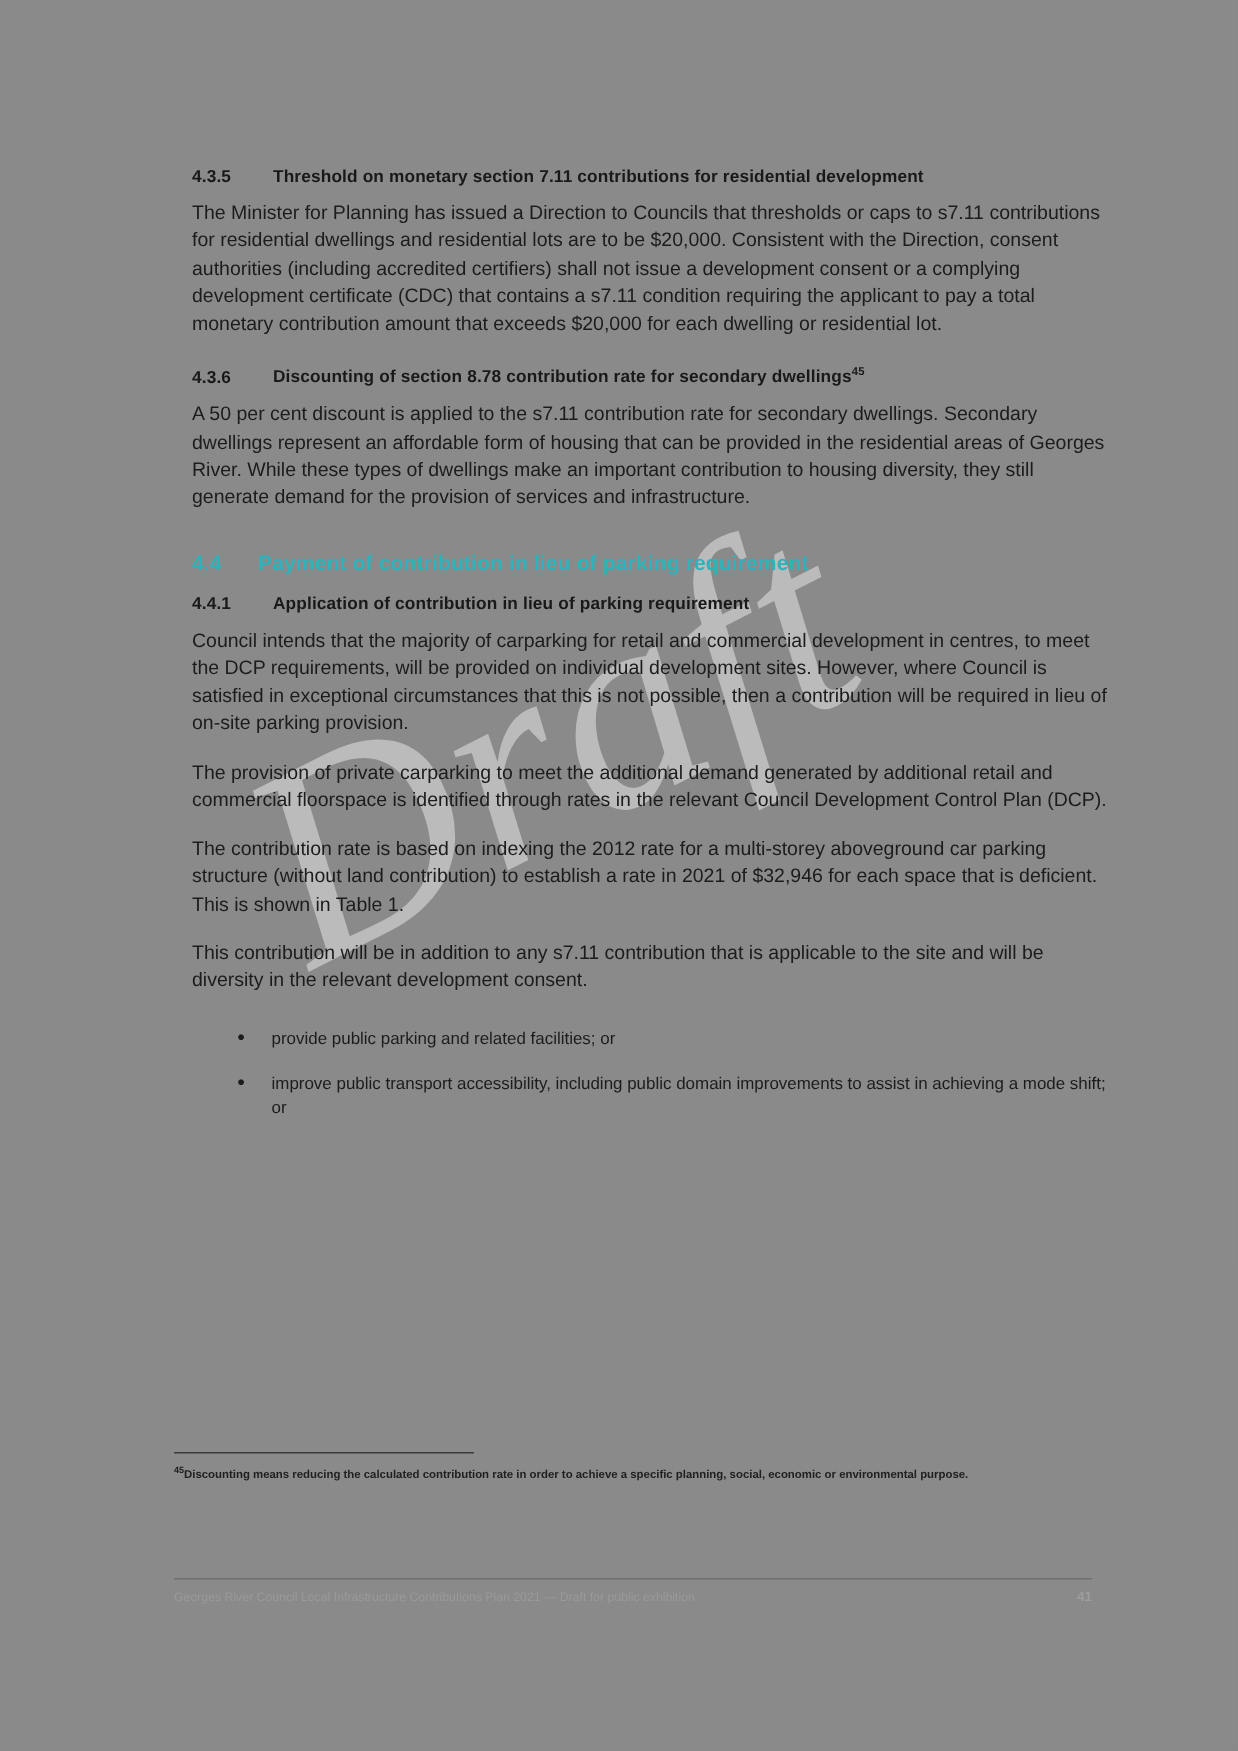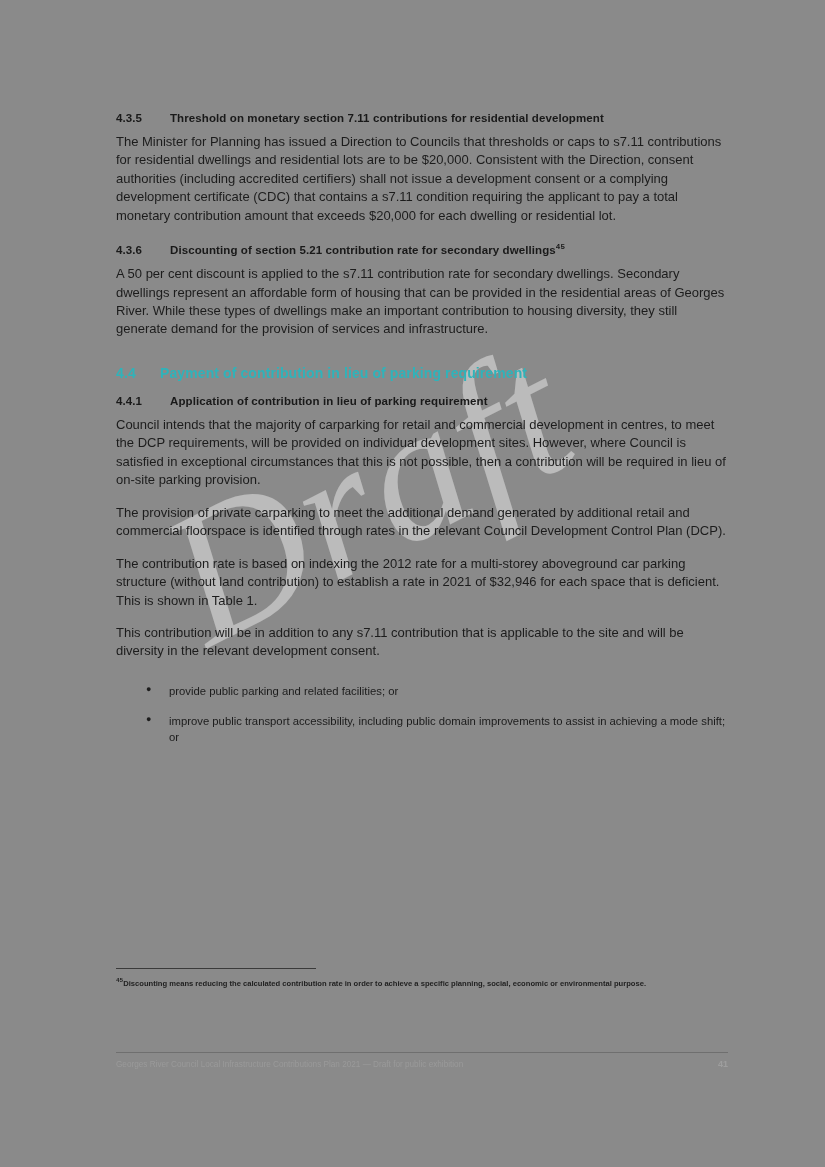--- a/index.html
+++ b/index.html
@@ -25,21 +25,21 @@
   .sheet {
     position: absolute;
     left: 0px;
     top: 0px;
     width: 825px;
     height: 1167px;
     background: #8a8a8a;
   }
   .content {
     position: absolute;
-    left: 116px;
+    left: 128px;
     top: 112px;
     width: 612px;
     color: #1b1b1b;
   }
   .watermark {
     position: absolute;
     left: 180px;
     top: 390px;
     width: 440px;
     height: 300px;
@@ -78,21 +78,20 @@
   p.body {
     font-size: 13px;
     line-height: 1.42;
     margin: 0 0 14px 0;
     text-align: left;
     color: #1c1c1c;
   }
   .sup {
     font-size: 7.5px;
     vertical-align: super;
-    font-family: Liberation Mono, monospace;
   }
   ul.bullets {
     margin: 4px 0 0 0;
     padding: 0 0 0 0;
     list-style: none;
   }
   ul.bullets li {
     font-size: 11.3px;
     line-height: 1.42;
     margin: 0 0 14px 0;
@@ -168,21 +167,21 @@
 
       <h3 class="heading-num">
         <span class="num">4.3.5</span><span>Threshold on monetary section 7.11 contributions for residential development</span>
       </h3>
 
       <p class="body">The Minister for Planning has issued a Direction to Councils that thresholds or caps to s7.11 contributions for residential dwellings and residential lots are to be $20,000. Consistent with the Direction, consent authorities (including accredited certifiers) shall not issue a development consent or a complying development certificate (CDC) that contains a s7.11 condition requiring the applicant to pay a total monetary contribution amount that exceeds $20,000 for each dwelling or residential lot.</p>
 
       <div class="spacer-sm"></div>
 
       <h3 class="heading-num">
-        <span class="num">4.3.6</span><span>Discounting of section 5.21 contribution rate for secondary dwellings</span><span class="sup">45</span>
+        <span class="num">4.3.6</span><span>Discounting of section 8.78 contribution rate for secondary dwellings</span><span class="sup">45</span>
       </h3>
 
       <p class="body">A 50 per cent discount is applied to the s7.11 contribution rate for secondary dwellings. Secondary dwellings represent an affordable form of housing that can be provided in the residential areas of Georges River. While these types of dwellings make an important contribution to housing diversity, they still generate demand for the provision of services and infrastructure.</p>
 
       <div class="spacer-lg"></div>
 
       <h2 class="section-heading">
         <span class="num">4.4</span><span>Payment of contribution in lieu of parking requirement</span>
       </h2>
 

